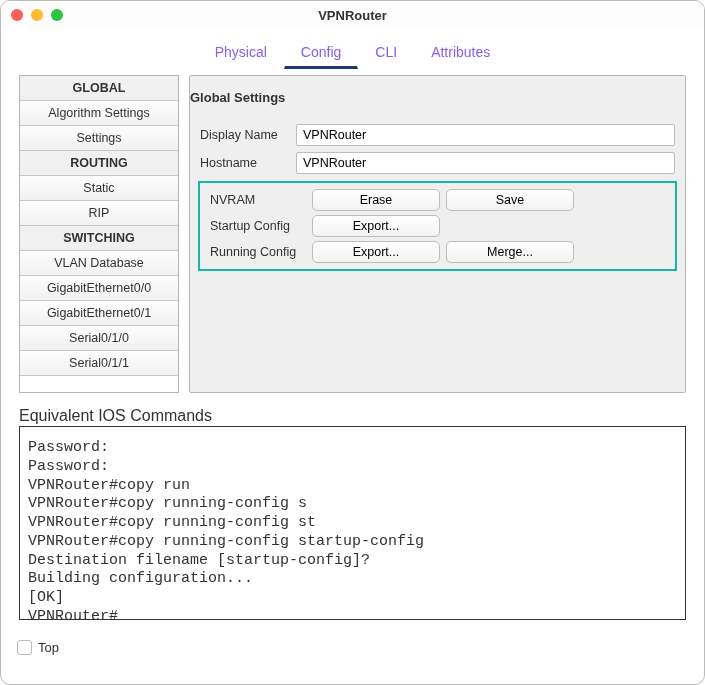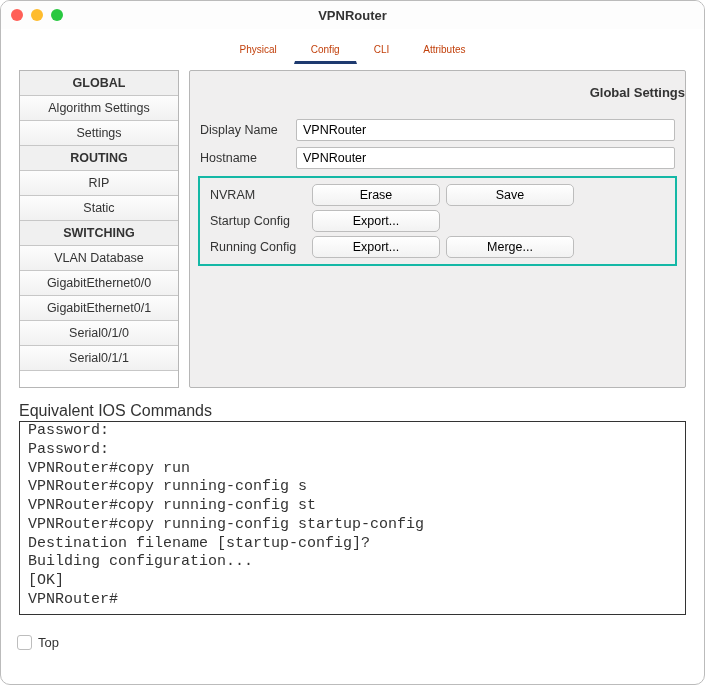--- a/index.html
+++ b/index.html
@@ -42,26 +42,26 @@
     pointer-events: none;
   }
   .tabs {
     display: flex;
     justify-content: center;
     padding: 8px 0 0 0;
     border-bottom: none;
   }
   .tab {
     padding: 6px 16px;
-    font-size: 10px;
+    font-size: 14px;
     border: 1px solid transparent;
     border-bottom: 2px solid transparent;
     background: transparent;
     cursor: pointer;
-    color: #c2410c;
+    color: #8b5cf6;
   }
   .tab.active {
     border-bottom: 3px solid #1e3a6f;
     font-weight: 500;
   }
   .content {
     display: flex;
     gap: 10px;
     padding: 6px 18px 12px 18px;
   }
@@ -93,21 +93,21 @@
   .sidebar :last-child { border-bottom: none; }
   .panel {
     flex: 1;
     border: 1px solid #b6b6b6;
     border-radius: 2px;
     background: #f0efef;
     display: flex;
     flex-direction: column;
   }
   .panel-title {
-    text-align: right;
+    text-align: left;
     font-weight: 600;
     font-size: 13px;
     padding: 14px 0 16px 0;
   }
   .form-row {
     display: flex;
     align-items: center;
     padding: 3px 10px;
     gap: 4px;
   }
@@ -149,21 +149,21 @@
     cursor: pointer;
     padding: 0;
   }
   .ios-section {
     padding: 2px 18px 10px 18px;
   }
   .ios-label { font-size: 16px; margin-bottom: 1px; }
   .ios-output {
     border: 1px solid #333;
     height: 194px;
-    padding: 0 8px;
+    padding: 12px 8px;
     font-family: "Courier New", monospace;
     font-size: 15px;
     line-height: 1.25;
     white-space: pre;
     overflow: hidden;
   }
   .footer {
     padding: 10px 16px 14px 16px;
     display: flex;
     align-items: center;
@@ -199,22 +199,22 @@
     <div class="tab">Attributes</div>
   </div>
 
   <div class="content">
 
     <div class="sidebar">
       <div class="side-header">GLOBAL</div>
       <div class="side-item">Algorithm Settings</div>
       <div class="side-item">Settings</div>
       <div class="side-header">ROUTING</div>
+      <div class="side-item">Static</div>
       <div class="side-item">RIP</div>
-      <div class="side-item">Static</div>
       <div class="side-header">SWITCHING</div>
       <div class="side-item">VLAN Database</div>
       <div class="side-item">GigabitEthernet0/0</div>
       <div class="side-item">GigabitEthernet0/1</div>
       <div class="side-item">Serial0/1/0</div>
       <div class="side-item">Serial0/1/1</div>
       <div class="side-gap"></div>
     </div>
 
     <div class="panel">

